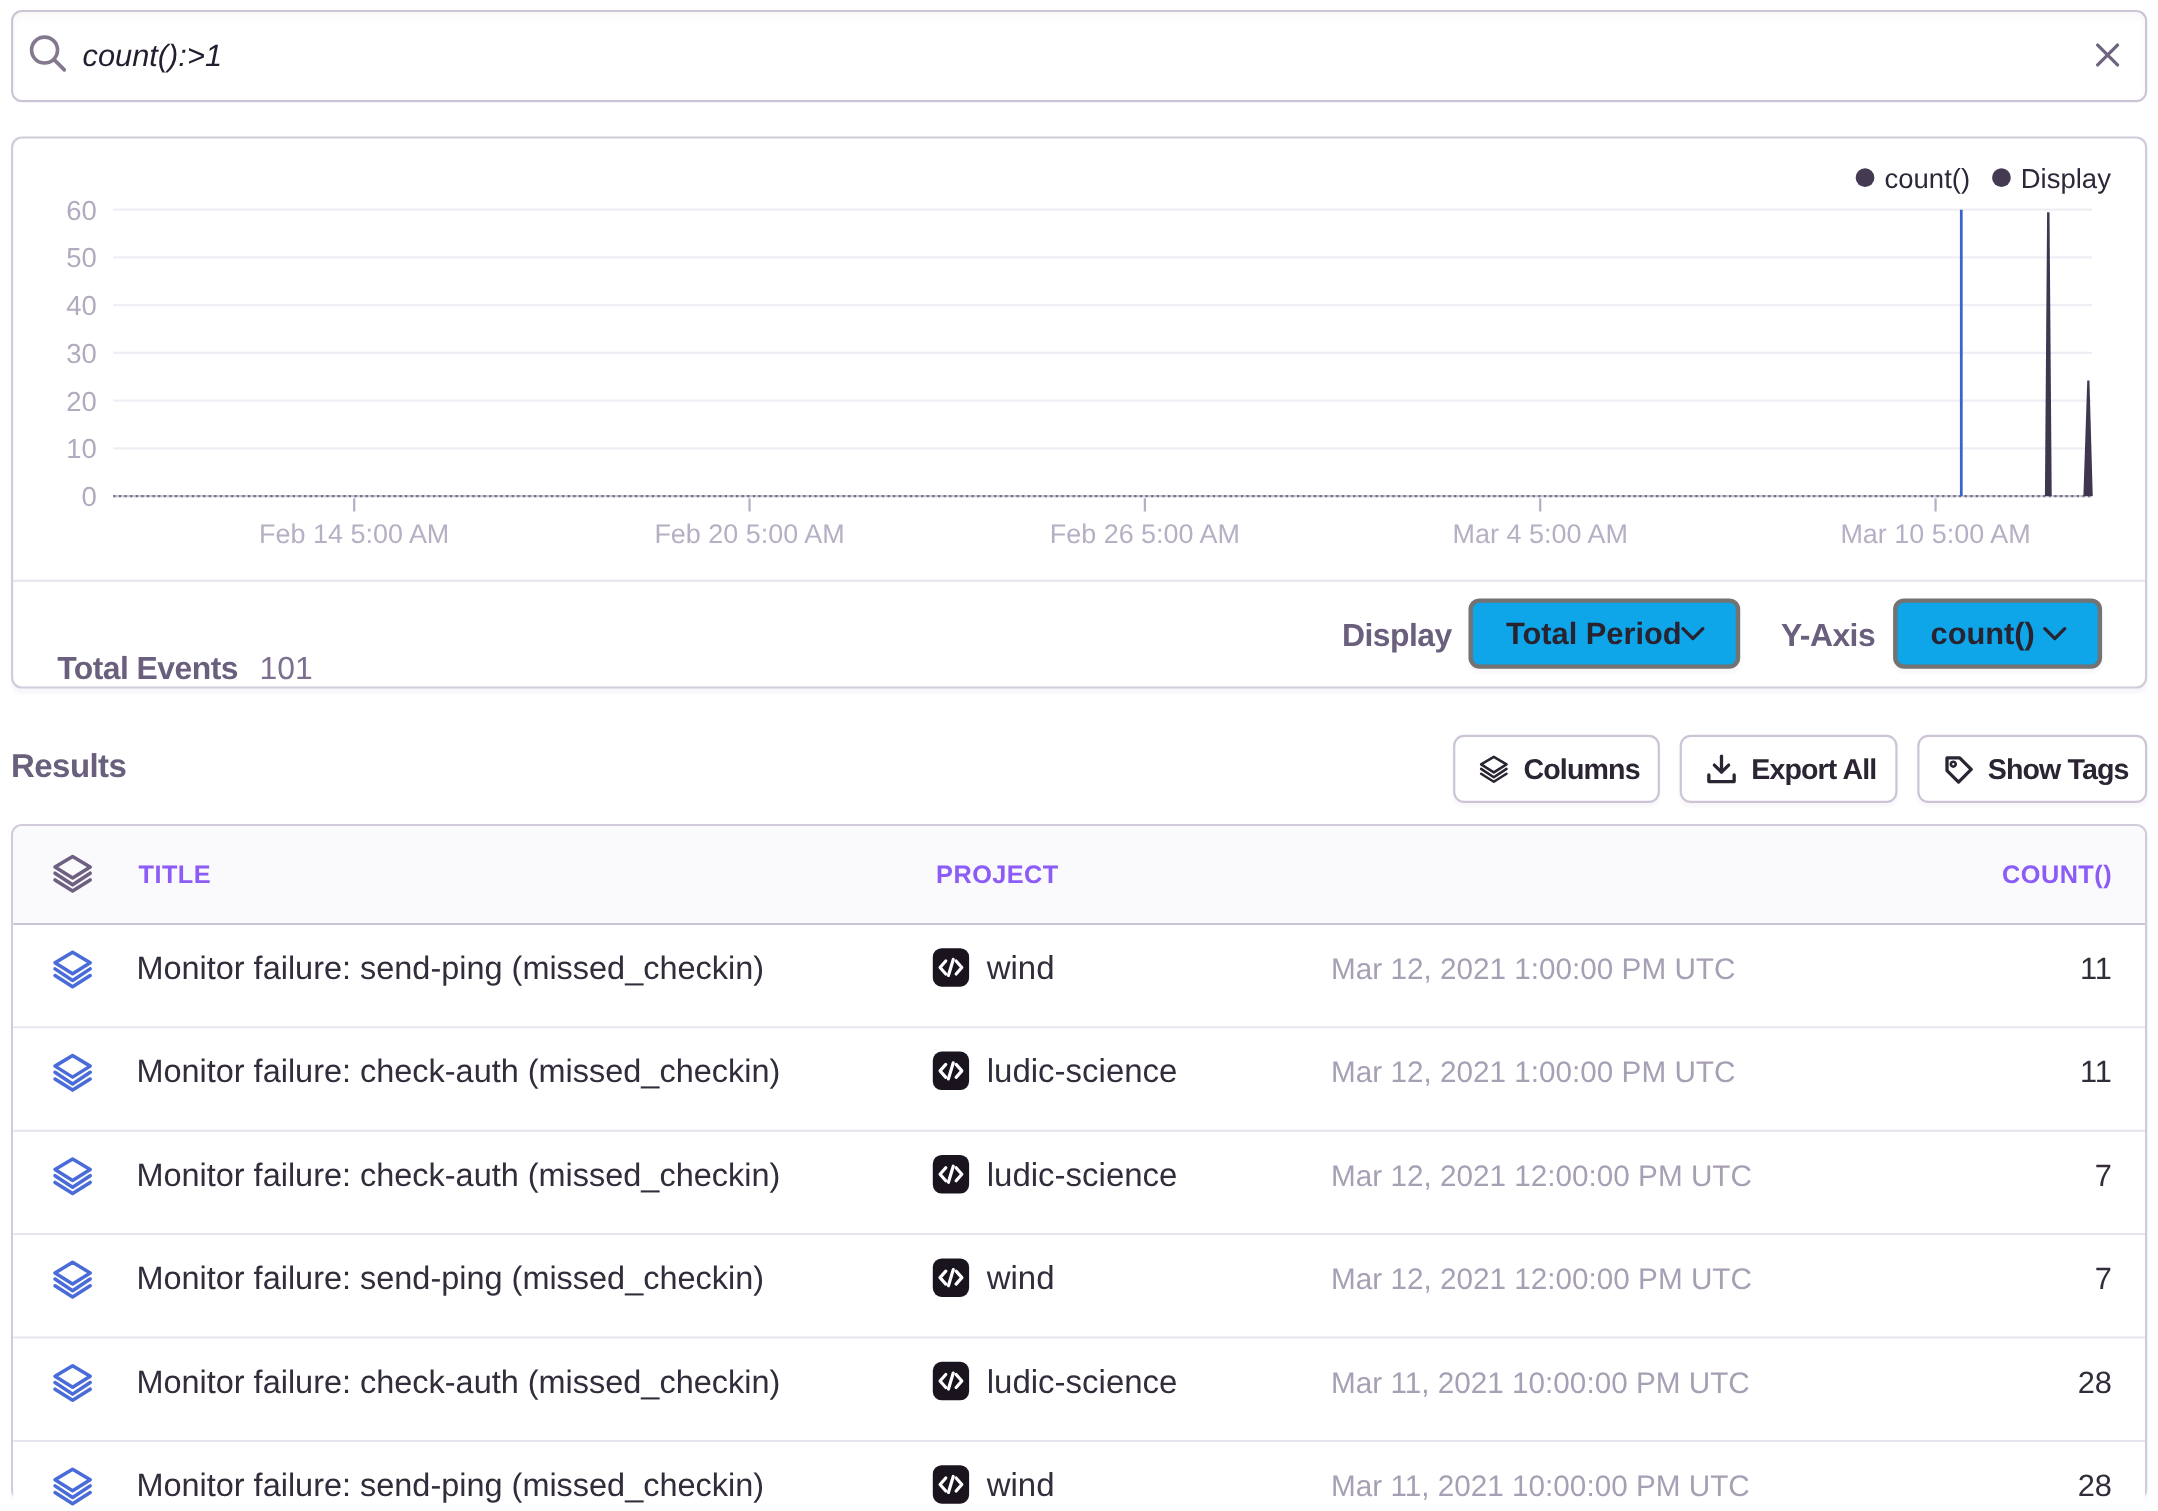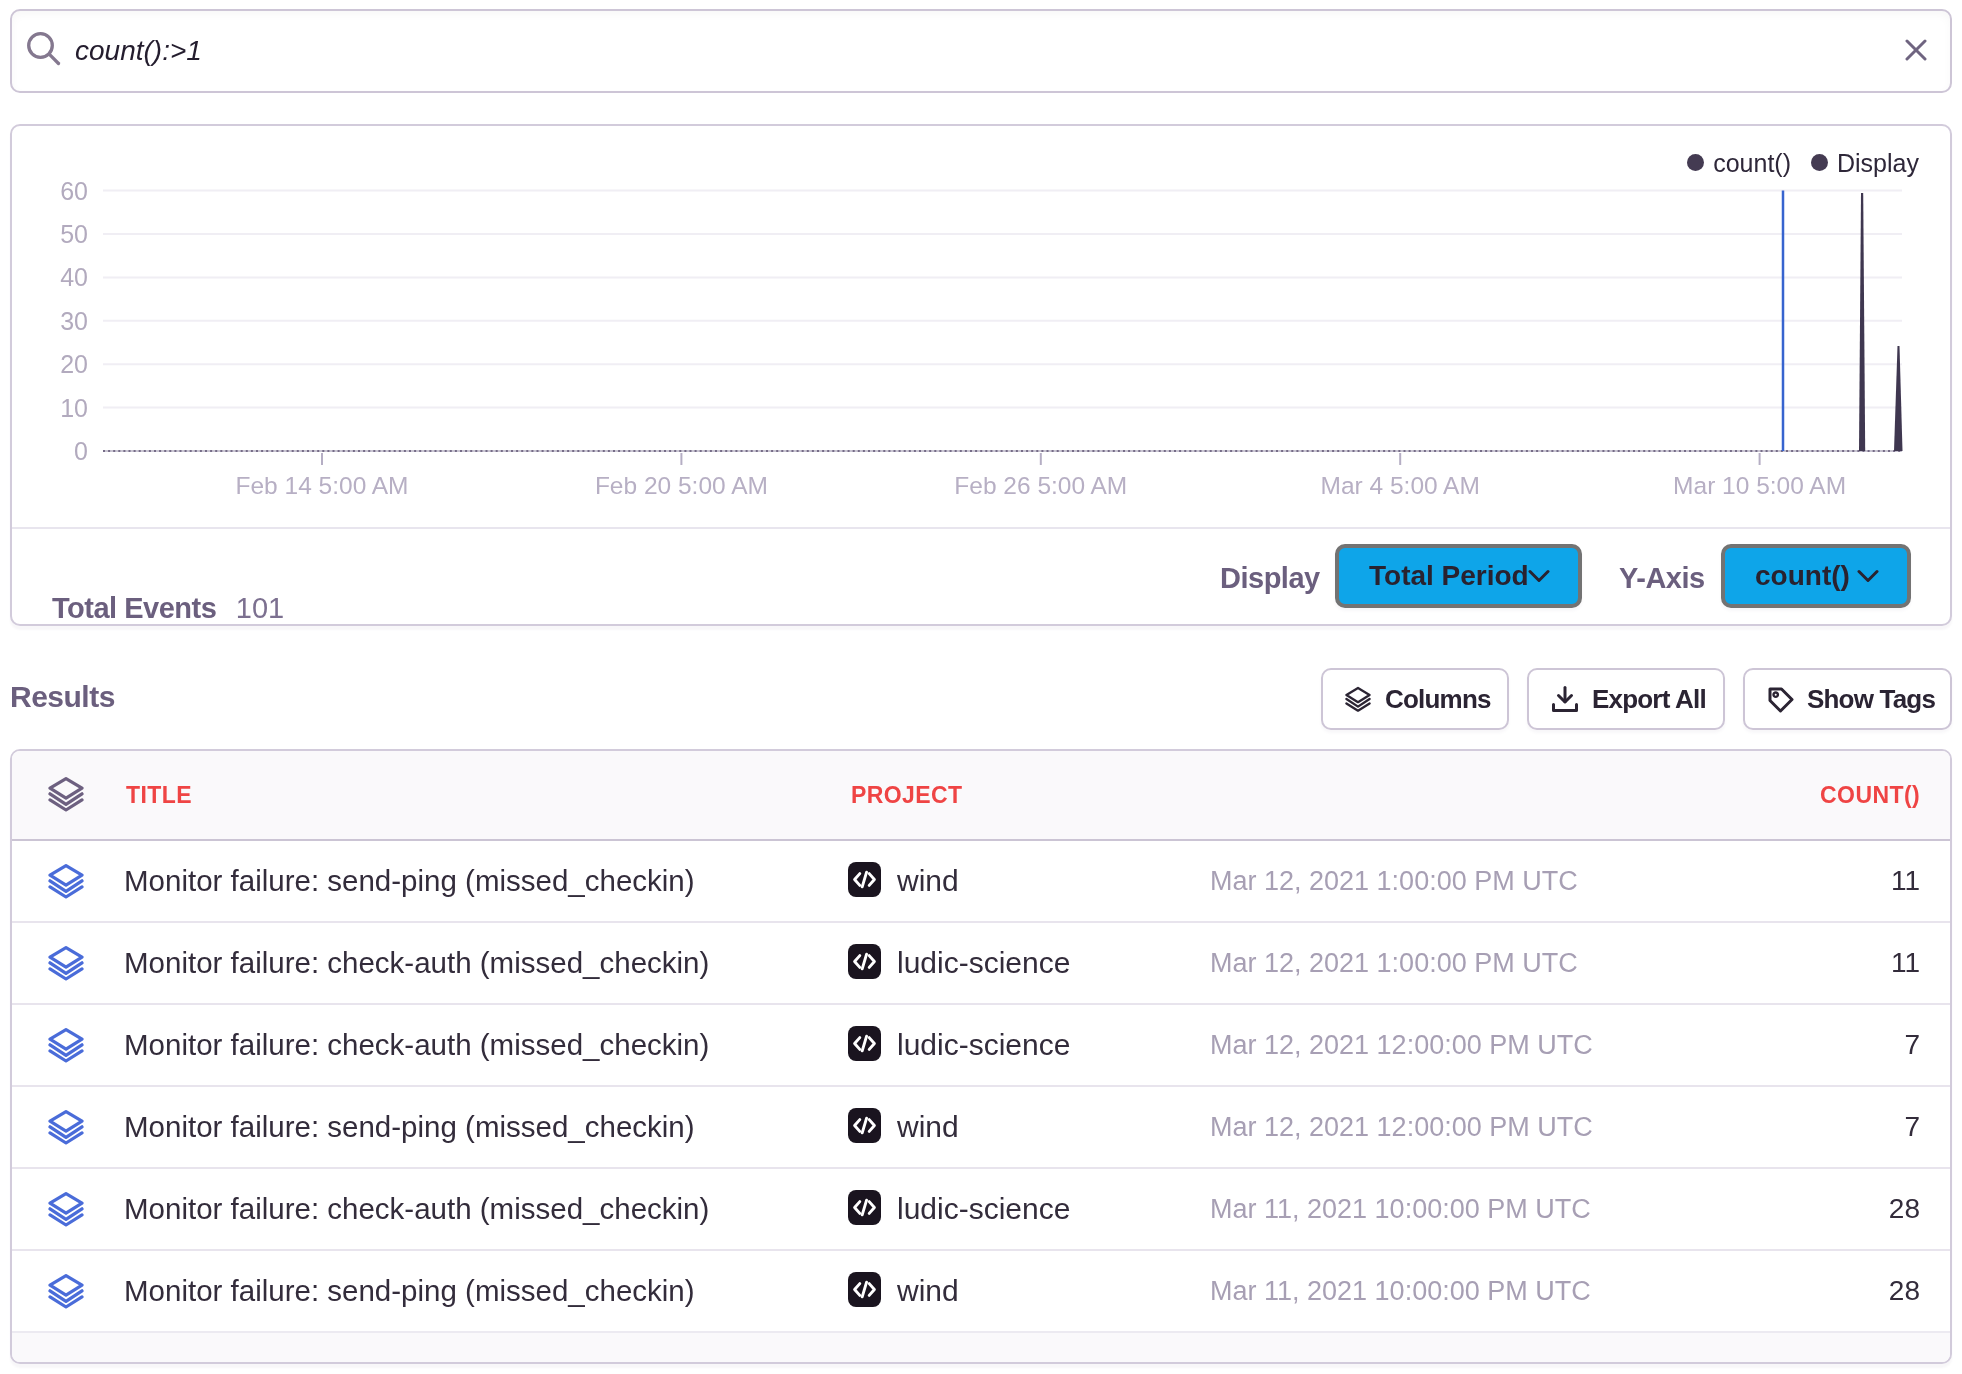--- a/index.html
+++ b/index.html
@@ -51,22 +51,22 @@
 .tablepanel {
   position:absolute; left:10px; top:749px; width:1942px; height:615px;
   border:2px solid #d2cbdb; border-radius:10px; background:#fff;
   box-shadow: 0 4px 2px rgba(70,52,110,0.04);
 }
 .thead {
   position:relative; height:90px; background:#faf9fb; border-bottom:2px solid #cbc4d4;
   border-radius:8px 8px 0 0;
 }
 .thead .hicon { position:absolute; left:36px; top:25px; }
-.th { position:absolute; top:0; height:88px; line-height:88px; font-size:23px; font-weight:bold; color:#ef4444; letter-spacing:0.4px; white-space:nowrap; }
-.trow { position:relative; height:82px; border-bottom:2px solid #e8e4ed; background:#fff; }
+.th { position:absolute; top:0; height:88px; line-height:88px; font-size:23px; font-weight:bold; color:#8b5cf6; letter-spacing:0.4px; white-space:nowrap; }
+.trow { position:relative; height:94px; border-bottom:2px solid #e8e4ed; background:#fff; }
 .trow .ricon { position:absolute; left:36px; top:22px; }
 .cell-title { position:absolute; left:112px; top:0; height:80px; line-height:80px; font-size:29.5px; color:#332c3b; }
 .badge {
   position:absolute; left:836px; top:21px; width:33px; height:35px; background:#1a141f;
   border-radius:8px;
 }
 .badge svg { position:absolute; left:3px; top:7px; }
 .cell-proj { position:absolute; left:885px; top:0; height:80px; line-height:80px; font-size:30px; color:#332c3b; }
 .cell-ts { position:absolute; left:1198px; top:0; height:80px; line-height:80px; font-size:27px; color:#a79fb4; }
 .cell-count { position:absolute; right:30px; top:0; height:80px; line-height:80px; font-size:28px; color:#332c3b; }

